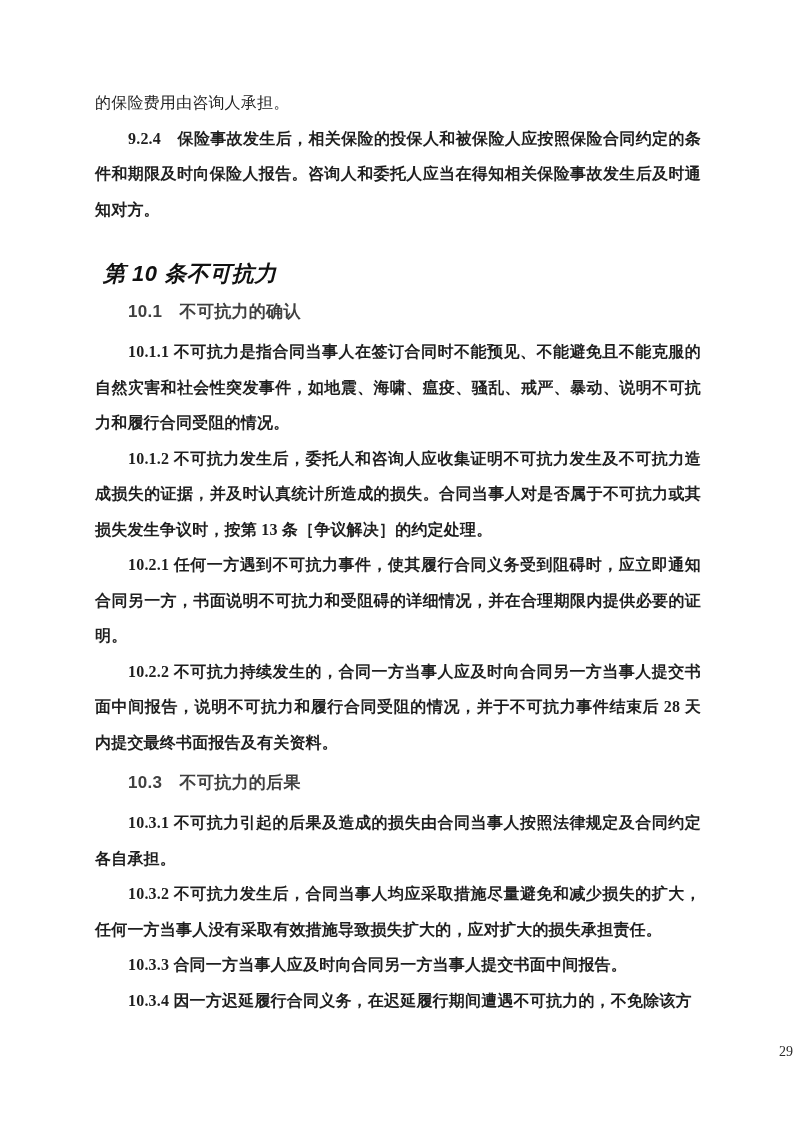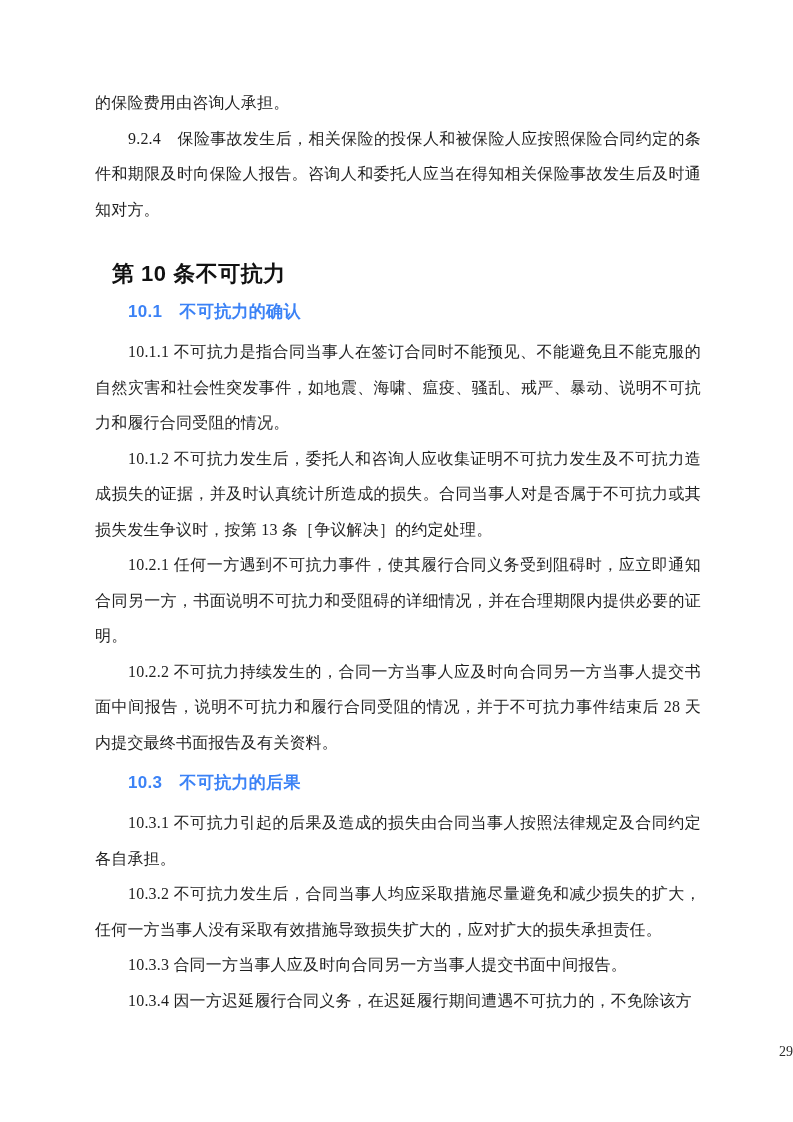--- a/index.html
+++ b/index.html
@@ -25,36 +25,38 @@
   p.body-para {
     margin: 0;
     font-size: 16px;
     line-height: 35.5px;
     text-align: justify;
     text-justify: inter-ideograph;
     letter-spacing: 0.2px;
   }
   p.indent-first {
     text-indent: 33px;
+    font-weight: bold;
   }
   h1.chapter {
-    margin: 32px 0 10px 17px;
+    margin: 32px 0 10px 8px;
     font-size: 22px;
     line-height: 30px;
     font-weight: bold;
     color: #111111;
     font-family: "Liberation Sans", "DejaVu Sans", sans-serif;
     letter-spacing: 0.5px;
+    font-style: italic;
   }
   h2.section {
     margin: 10px 0 10px 0;
     font-size: 17px;
     line-height: 25px;
     font-weight: bold;
-    color: #3b82f6;
+    color: #404040;
     text-indent: 33px;
     font-family: "Liberation Sans", "DejaVu Sans", sans-serif;
     letter-spacing: 0.3px;
   }
   .page-number {
     position: absolute;
     left: 0;
     right: 0;
     bottom: 62px;
     text-align: right;

